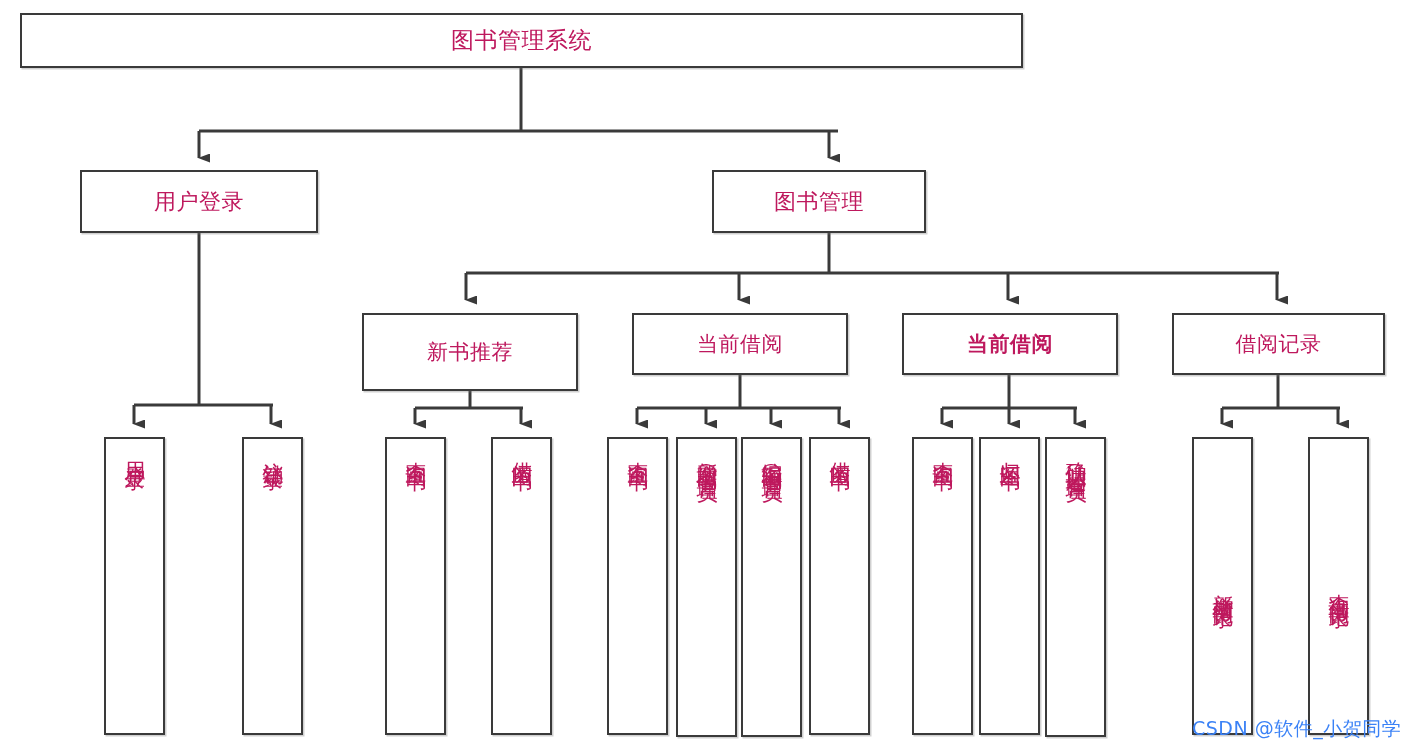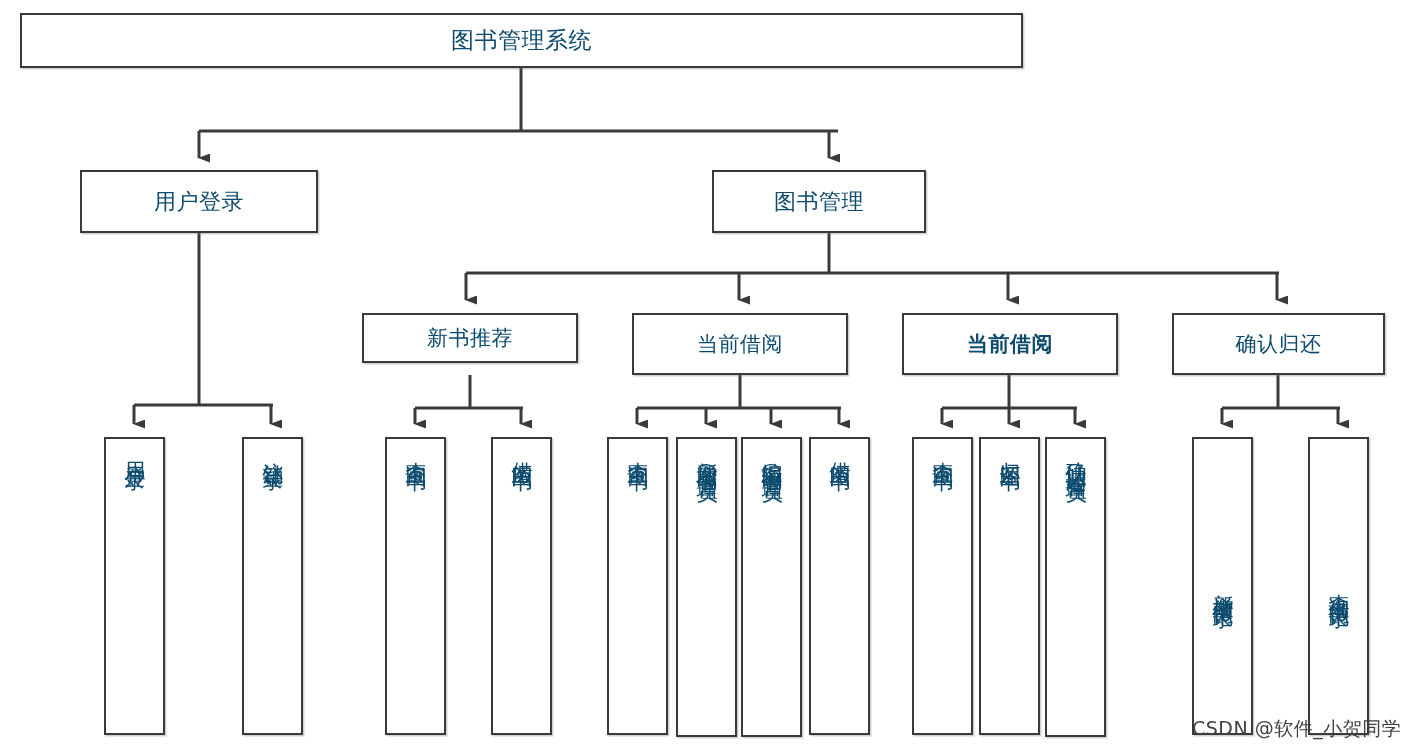--- a/index.html
+++ b/index.html
@@ -29,21 +29,21 @@
     position: absolute;
     box-sizing: border-box;
     background: #ffffff;
     border: 2.5px solid #3a3a3a;
     display: flex;
     align-items: center;
     justify-content: center;
     box-shadow: 1.5px 1.5px 0 rgba(120,120,120,0.35);
   }
   .node .lbl {
-    color: #0c4a6e;
+    color: #be185d;
     letter-spacing: 0.5px;
     line-height: 1.15;
     text-align: center;
     white-space: nowrap;
   }
   .node.root .lbl { font-size: 23px; }
   .node.lvl2 .lbl { font-size: 22px; }
   .node.lvl3 .lbl { font-size: 21px; }
   .node.leaf {
     align-items: flex-start;
@@ -57,21 +57,21 @@
     line-height: 1.0;
     white-space: nowrap;
   }
   .node.leaf.center {
     align-items: center;
     padding-top: 0;
   }
   .watermark {
     position: absolute;
     font-size: 19px;
-    color: #404040;
+    color: #3b82f6;
     letter-spacing: 0.5px;
     white-space: nowrap;
     user-select: none;
   }
 </style>
 </head>
 <body>
 
 <div id="canvas">
 
@@ -129,31 +129,31 @@
     <span class="lbl">图书管理系统</span>
   </div>
 
   <div class="node lvl2" style="left:80px; top:170px; width:238px; height:63px;">
     <span class="lbl">用户登录</span>
   </div>
   <div class="node lvl2" style="left:712px; top:170px; width:214px; height:63px;">
     <span class="lbl">图书管理</span>
   </div>
 
-  <div class="node lvl3" style="left:362px; top:313px; width:216px; height:50px;">
+  <div class="node lvl3" style="left:362px; top:313px; width:216px; height:78px;">
     <span class="lbl">新书推荐</span>
   </div>
   <div class="node lvl3" style="left:632px; top:313px; width:216px; height:62px;">
     <span class="lbl">当前借阅</span>
   </div>
   <div class="node lvl3" style="left:902px; top:313px; width:216px; height:62px;font-weight:bold;">
     <span class="lbl">当前借阅</span>
   </div>
   <div class="node lvl3" style="left:1172px; top:313px; width:213px; height:62px;">
-    <span class="lbl">确认归还</span>
+    <span class="lbl">借阅记录</span>
   </div>
 
   <div class="node leaf" style="left:104px; top:437px; width:61px; height:298px;">
     <span class="lbl">用户登录</span>
   </div>
   <div class="node leaf" style="left:242px; top:437px; width:61px; height:298px;">
     <span class="lbl">注销登录</span>
   </div>
 
   <div class="node leaf" style="left:385px; top:437px; width:61px; height:298px;">

